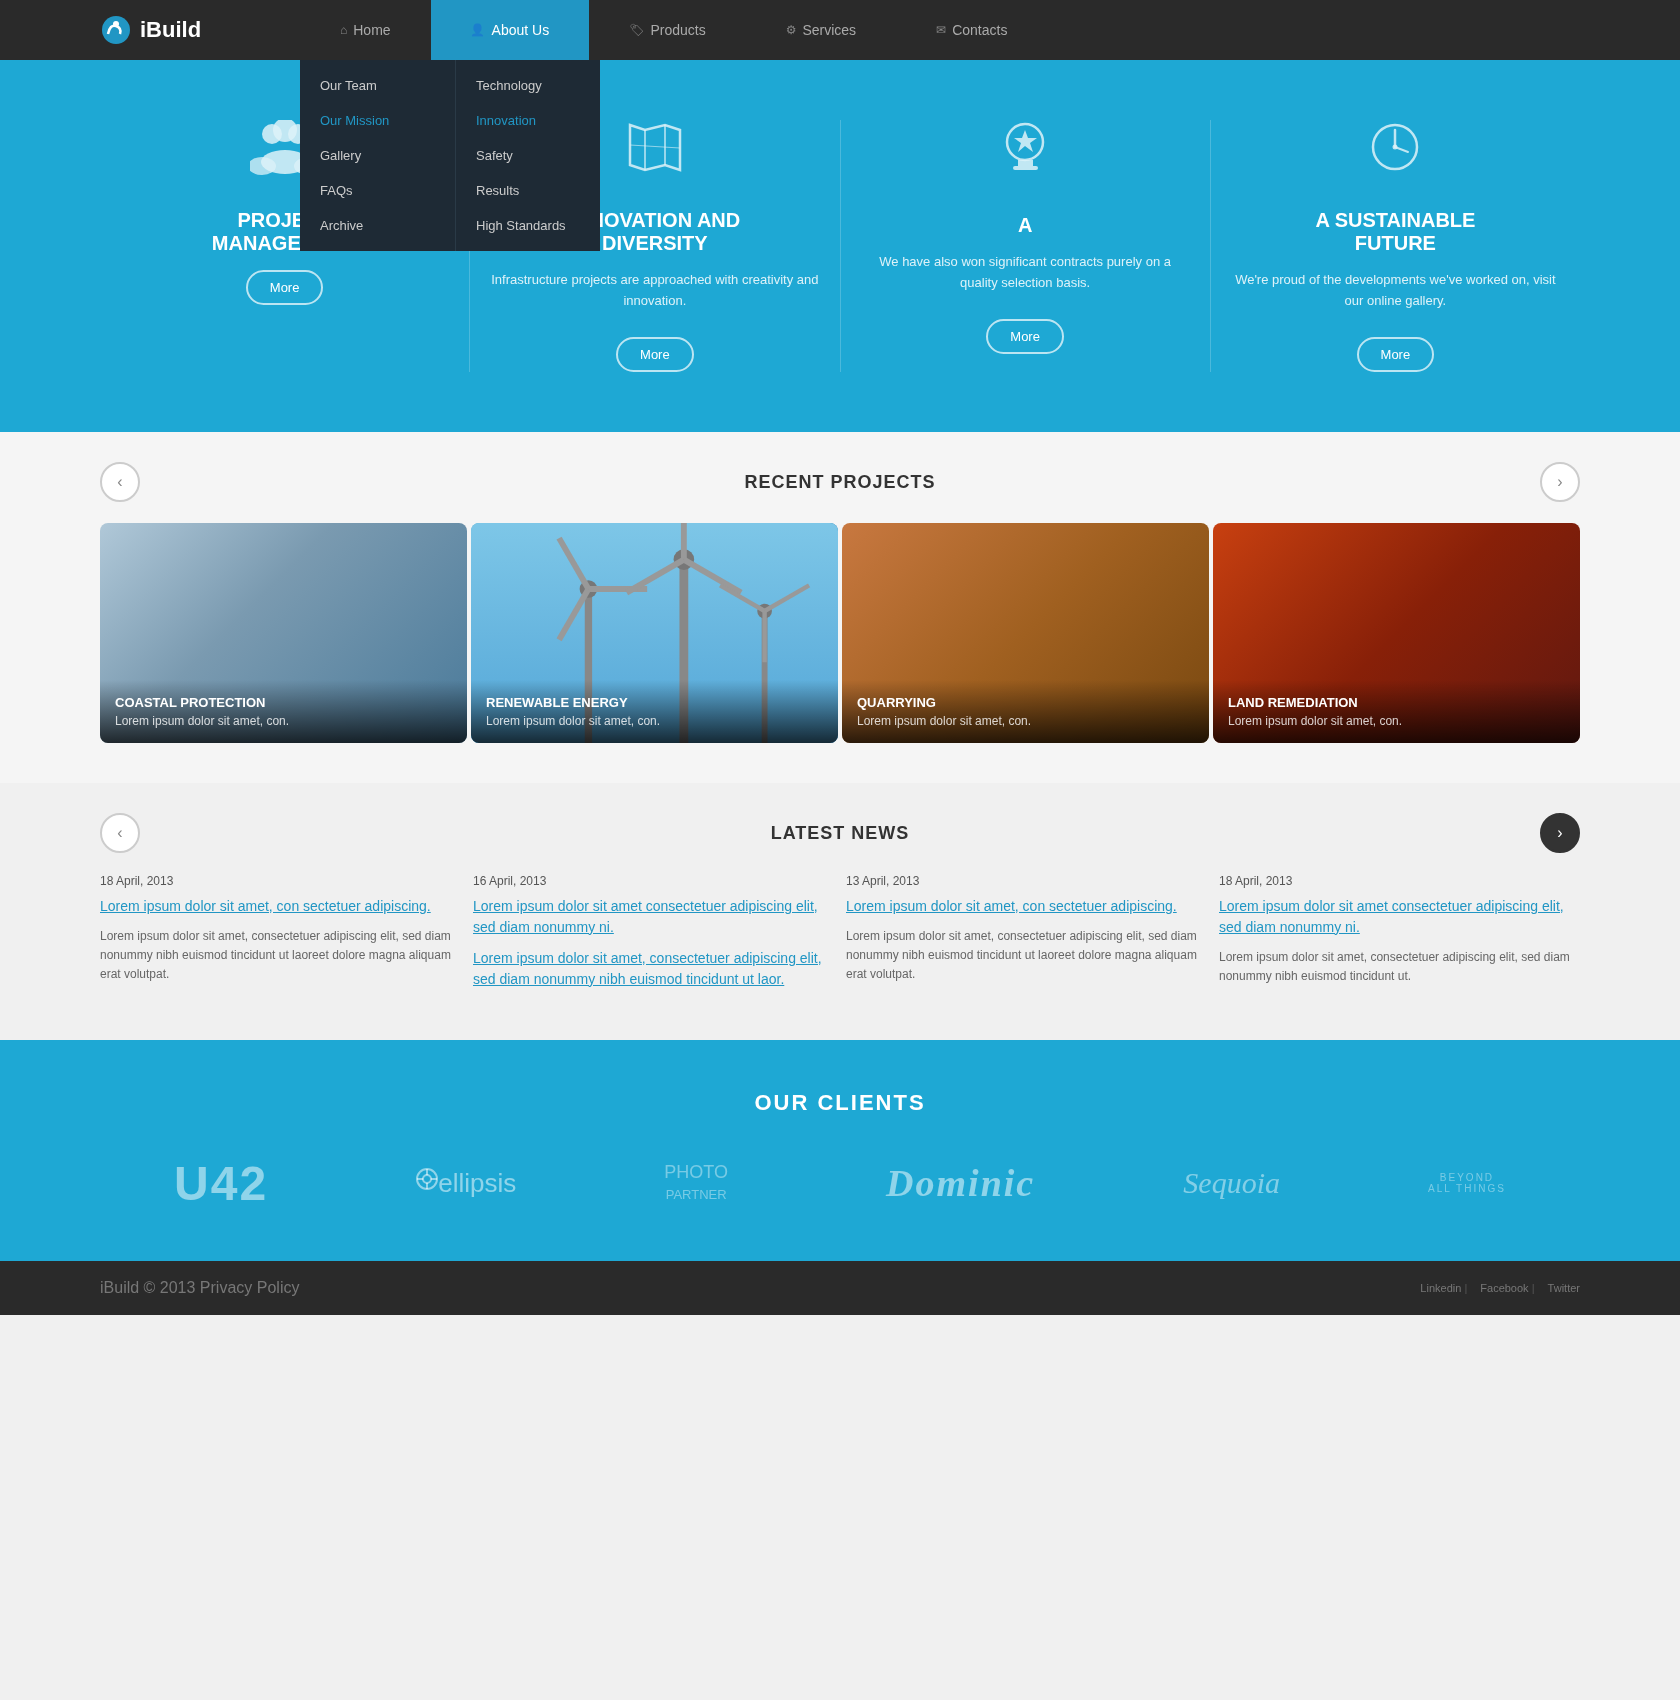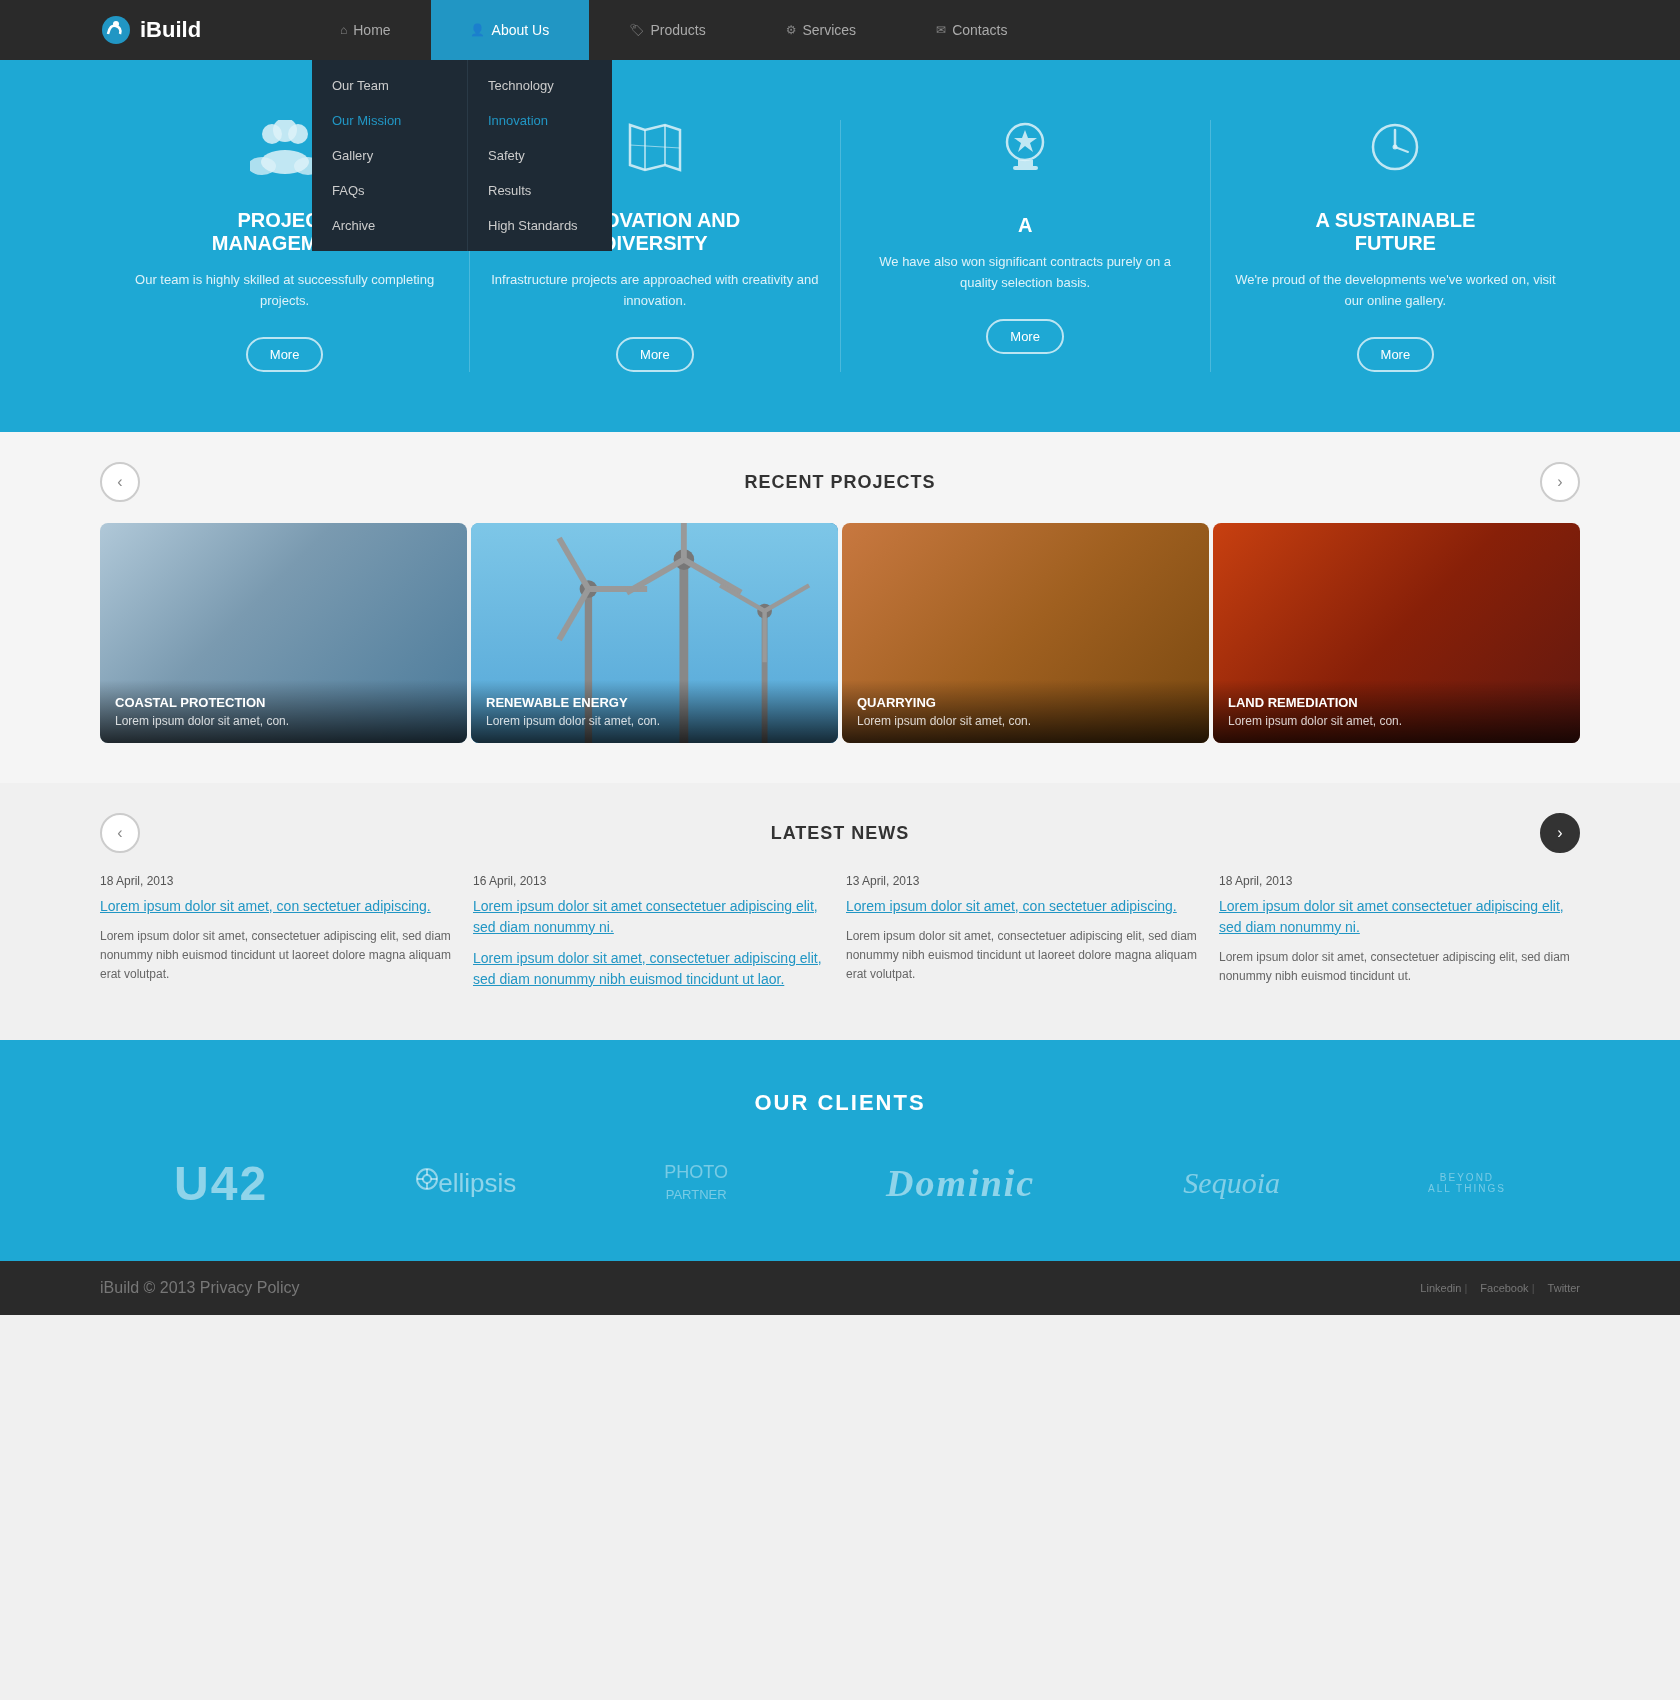--- a/index.html
+++ b/index.html
@@ -64,21 +64,21 @@
       transform: translateX(-50%);
       border-left: 8px solid transparent;
       border-right: 8px solid transparent;
       border-top: 8px solid #2196c4;
     }
 
     
     .dropdown-overlay {
       position: absolute;
       top: 60px;
-      left: 312px;
+      left: 300px;
       display: flex;
       z-index: 200;
     }
     .dropdown-col {
       background: #1e2a35;
       min-width: 155px;
       padding: 8px 0;
     }
     .dropdown-col2 {
       background: #1e2a35;
@@ -373,21 +373,20 @@
       <svg width="70" height="55" viewBox="0 0 70 55">
         <circle cx="22" cy="14" r="10" fill="rgba(255,255,255,0.85)"></circle>
         <circle cx="48" cy="14" r="10" fill="rgba(255,255,255,0.85)"></circle>
         <circle cx="35" cy="10" r="12" fill="rgba(255,255,255,0.85)"></circle>
         <ellipse cx="35" cy="42" rx="24" ry="12" fill="rgba(255,255,255,0.85)"></ellipse>
         <ellipse cx="12" cy="46" rx="14" ry="9" fill="rgba(255,255,255,0.75)"></ellipse>
         <ellipse cx="58" cy="46" rx="14" ry="9" fill="rgba(255,255,255,0.75)"></ellipse>
       </svg>
     </div>
     <div class="hero-title">PROJECT<br>MANAGEMENT</div>
-    <div class="hero-desc">Our team is highly skilled at successfully completing projects.</div>
     <button class="hero-btn">More</button>
   </div>
 
   <div class="hero-card">
     <div class="hero-icon">
       <svg width="60" height="55" viewBox="0 0 60 55">
         <polygon points="5,5 20,10 40,5 55,10 55,50 40,45 20,50 5,45" fill="none" stroke="rgba(255,255,255,0.85)" stroke-width="2.5"></polygon>
         <line x1="20" y1="10" x2="20" y2="50" stroke="rgba(255,255,255,0.85)" stroke-width="1.5"></line>
         <line x1="40" y1="5" x2="40" y2="45" stroke="rgba(255,255,255,0.85)" stroke-width="1.5"></line>
         <line x1="5" y1="25" x2="55" y2="28" stroke="rgba(255,255,255,0.6)" stroke-width="1"></line>

